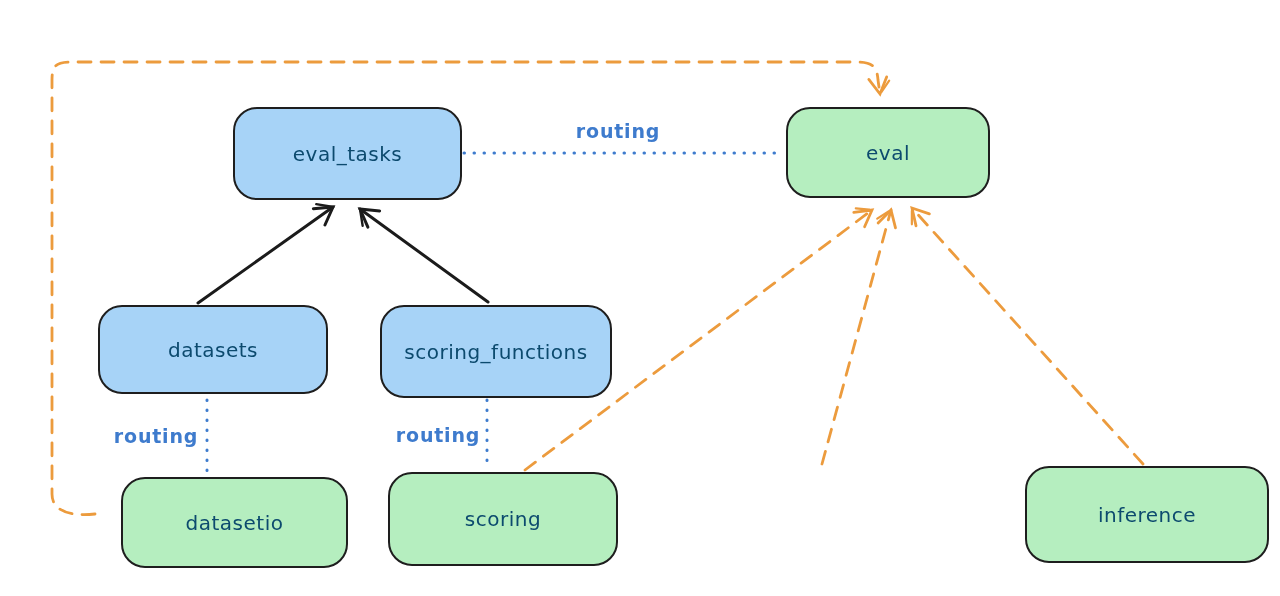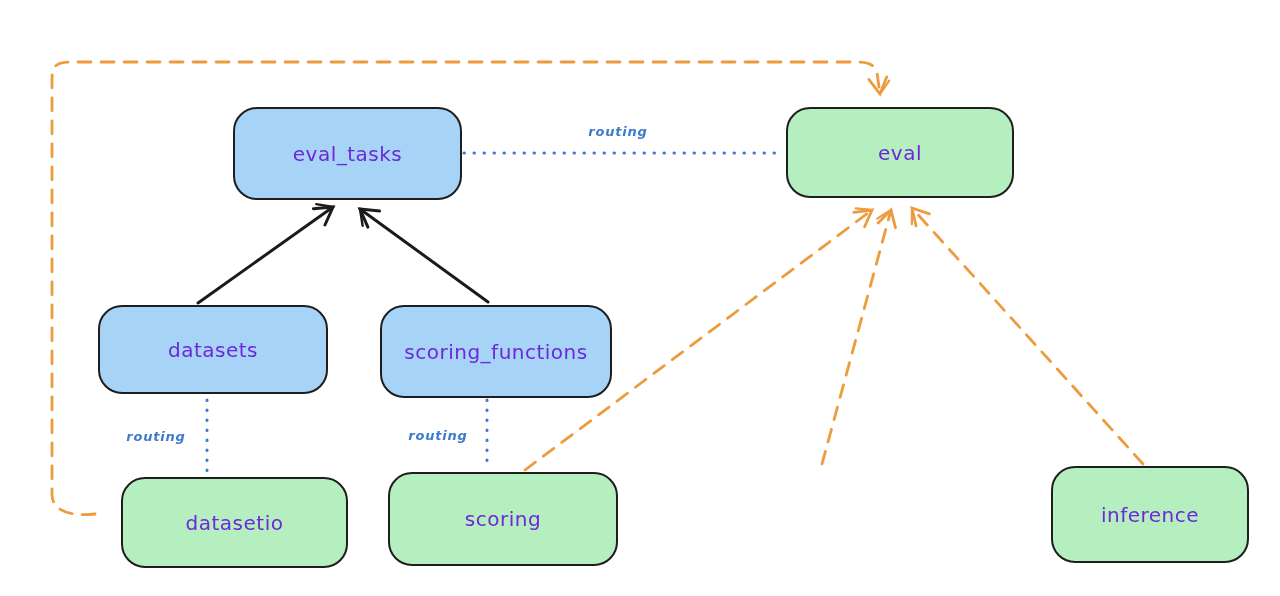--- a/index.html
+++ b/index.html
@@ -4,28 +4,28 @@
 <style>
   html,body{margin:0;padding:0;background:#ffffff;}
   .stage{
     position:relative;width:1280px;height:596px;background:#ffffff;
     font-family:"DejaVu Sans","Liberation Sans",sans-serif;overflow:hidden;
   }
   svg.edges{position:absolute;left:0;top:0;width:1280px;height:596px;}
   .node{
     position:absolute;display:flex;align-items:center;justify-content:center;
     border:2.5px solid #1e1e1e;border-radius:24px;
-    font-size:20px;color:#6d28d9;letter-spacing:0.5px;
+    font-size:20px;color:#0c4a6e;letter-spacing:0.5px;
     box-sizing:border-box;
   }
   .node-blue{background:#a7d3f7;}
   .node-green{background:#b5eebf;}
   .edge-label{
-    position:absolute;color:#3e7bcd;font-size:13px;font-weight:bold;
-    letter-spacing:0.8px;transform:translate(-50%,-50%);white-space:nowrap;font-style:italic;
+    position:absolute;color:#3e7bcd;font-size:19px;font-weight:bold;
+    letter-spacing:0.8px;transform:translate(-50%,-50%);white-space:nowrap;
   }
 </style>
 </head>
 <body>
 
 <div class="stage">
 
   <svg class="edges" viewBox="0 0 1280 596" xmlns="http://www.w3.org/2000/svg">
     <defs>
       <marker id="arrow-black" markerUnits="userSpaceOnUse" markerWidth="44" markerHeight="44" viewBox="-22 -22 44 44" refX="0" refY="0" orient="auto-start-reverse">
@@ -49,42 +49,42 @@
 
     <path d="M525,470 L872,210" fill="none" stroke="#ec9b3d" stroke-width="2.8" stroke-linecap="round" stroke-dasharray="13 10" marker-end="url(#arrow-orange)"></path>
     <path d="M822,464 L891,210" fill="none" stroke="#ec9b3d" stroke-width="2.8" stroke-linecap="round" stroke-dasharray="13 10" marker-end="url(#arrow-orange)"></path>
     <path d="M1143,464 L912,208" fill="none" stroke="#ec9b3d" stroke-width="2.8" stroke-linecap="round" stroke-dasharray="13 10" marker-end="url(#arrow-orange)"></path>
   </svg>
 
   <div class="node node-blue" style="left:233px;top:107px;width:229px;height:93px;">
     <span>eval_tasks</span>
   </div>
 
-  <div class="node node-green" style="left:786px;top:107px;width:228px;height:91px;">
+  <div class="node node-green" style="left:786px;top:107px;width:204px;height:91px;">
     <span>eval</span>
   </div>
 
   <div class="node node-blue" style="left:98px;top:305px;width:230px;height:89px;">
     <span>datasets</span>
   </div>
 
   <div class="node node-blue" style="left:380px;top:305px;width:232px;height:93px;">
     <span>scoring_functions</span>
   </div>
 
   <div class="node node-green" style="left:97px;top:477px;width:227px;height:91px;margin-left:24px;">
     <span>datasetio</span>
   </div>
 
   <div class="node node-green" style="left:388px;top:472px;width:230px;height:94px;">
     <span>scoring</span>
   </div>
 
 
-  <div class="node node-green" style="left:1051px;top:466px;width:198px;height:97px;">
+  <div class="node node-green" style="left:1025px;top:466px;width:244px;height:97px;">
     <span>inference</span>
   </div>
 
   <div class="edge-label" style="left:618px;top:131px;">routing</div>
 
   <div class="edge-label" style="left:156px;top:436px;">routing</div>
 
   <div class="edge-label" style="left:438px;top:435px;">routing</div>
 
 </div>

